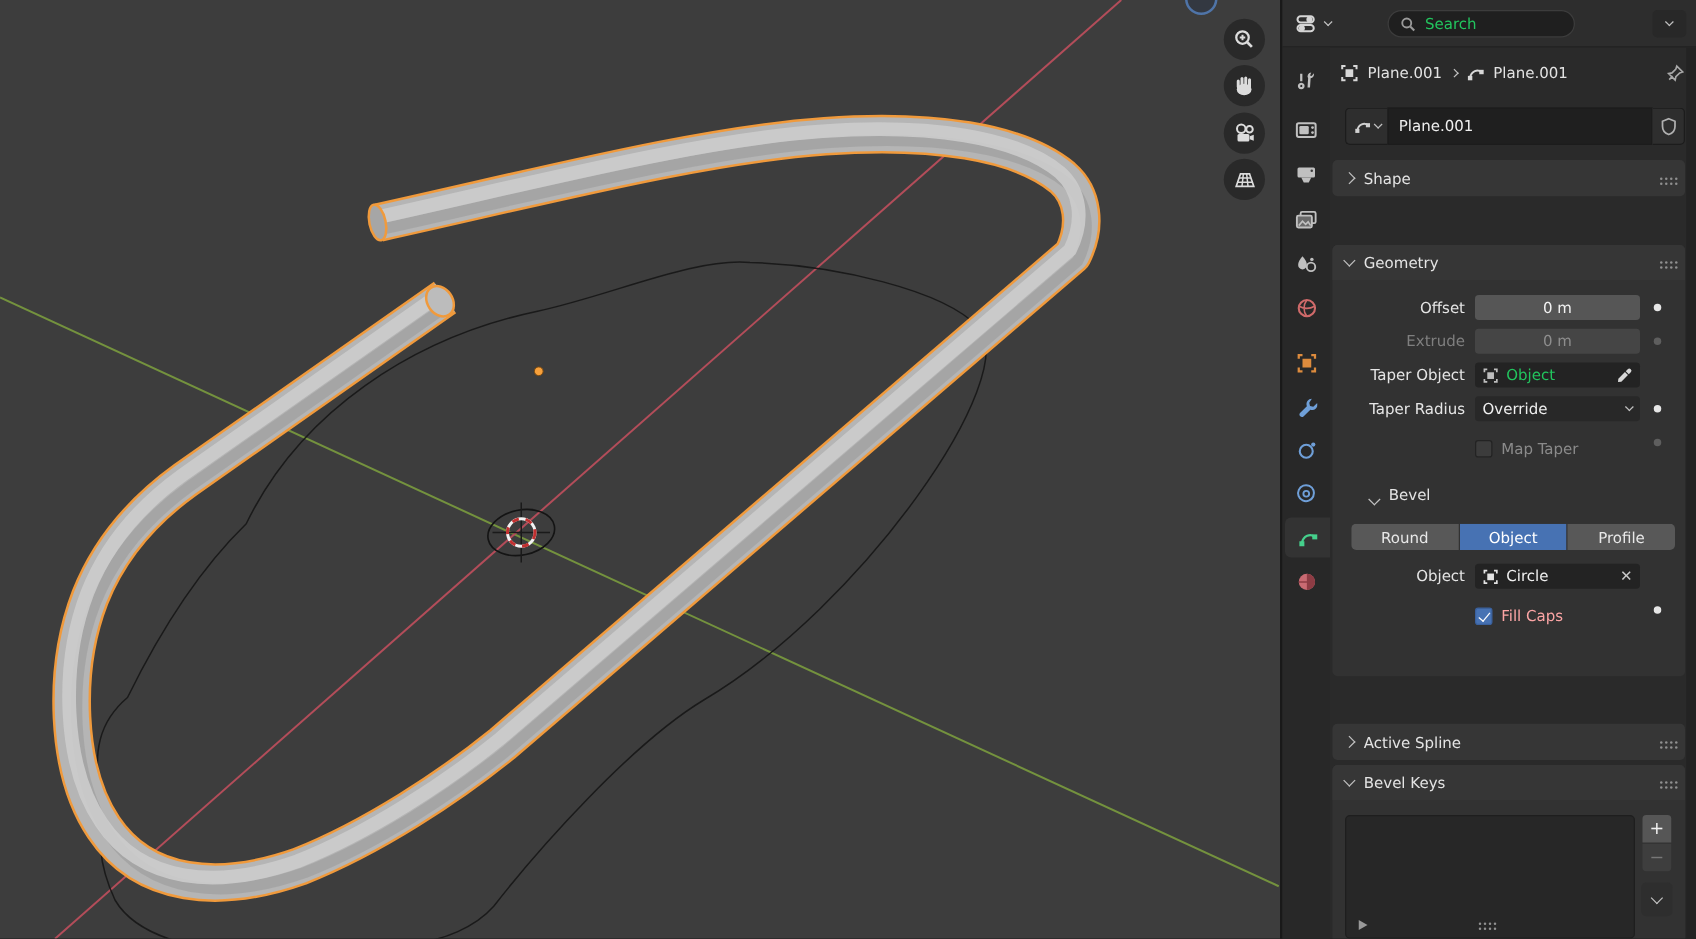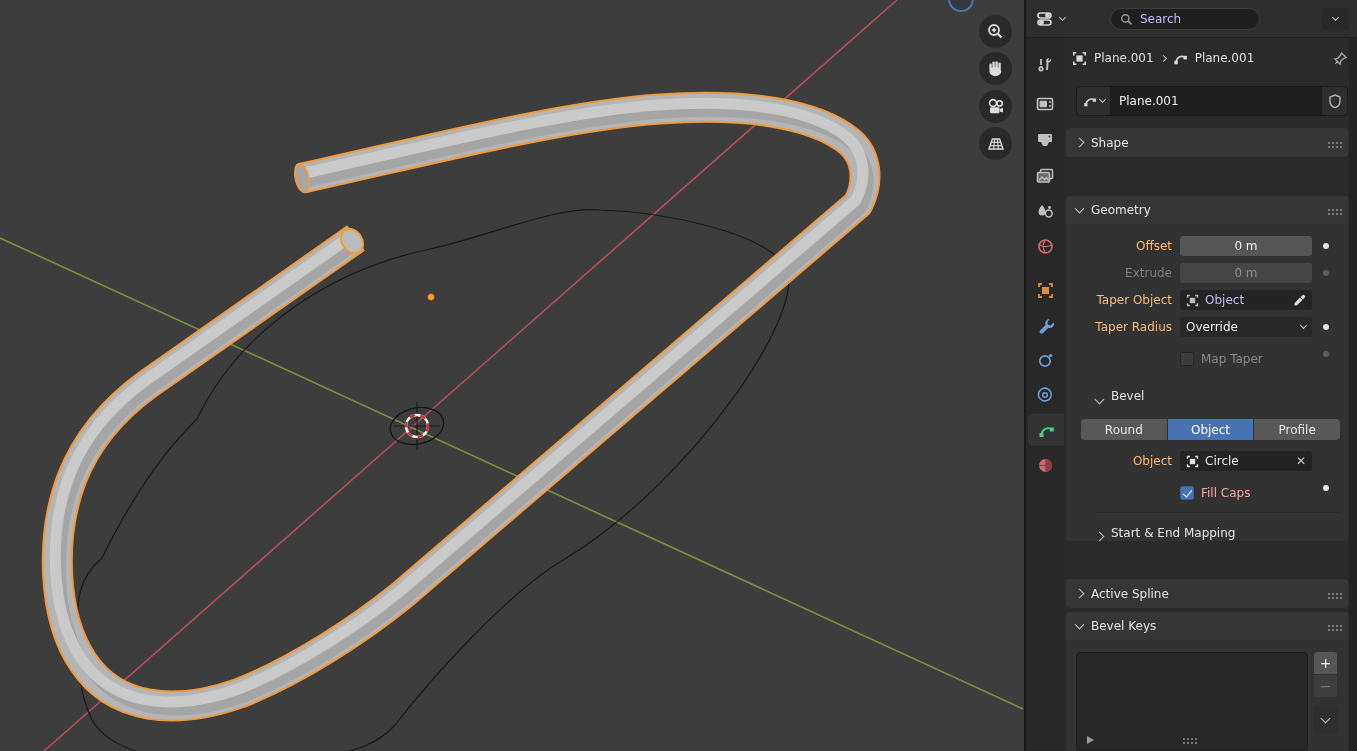--- a/index.html
+++ b/index.html
@@ -26,37 +26,37 @@
   .panel-block { position:absolute; left:1066px; width:282px; background:#323232; border-radius:4px; }
   .panel-head { height:28px; display:flex; align-items:center; gap:8px; padding:0 10px; background:#363636; border-radius:4px 4px 0 0; }
   .ph-label { color:#e4e4e4; flex:1; }
   .chev { width:7px; height:7px; border-right:1.6px solid #c2c2c2; border-bottom:1.6px solid #c2c2c2; flex:none; }
   .chev.right { transform:rotate(-45deg); }
   .chev.down  { transform:rotate(45deg); margin-top:-3px; }
   .chev.small { width:5px; height:5px; }
   .grip { width:2px; height:2px; background:#909090; border-radius:50%; flex:none; margin-right:8px;
     box-shadow:4px 0 #909090,8px 0 #909090,12px 0 #909090, 0 4px #909090,4px 4px #909090,8px 4px #909090,12px 4px #909090; }
   .row { position:absolute; height:22px; display:flex; align-items:flex-end; }
-  .lbl { position:absolute; width:106px; text-align:right; color:#fdba74; line-height:21px; }
+  .lbl { position:absolute; width:106px; text-align:right; color:#e5e5e5; line-height:21px; }
   .lbl.dis { color:#7f7f7f; }
   .field { position:absolute; left:1180px; width:132px; height:20px; border-radius:3px; display:flex; align-items:center; justify-content:center; color:#f1f1f1; }
   .val { background:#565656; }
   .val.dis { background:#454545; color:#8d8d8d; }
   .dark { background:#232323; justify-content:flex-start; padding:0 6px; gap:6px; }
   .dot { position:absolute; left:1323px; width:6px; height:6px; border-radius:50%; background:#e6e6e6; }
   .dot.dim { background:#5e5e5e; }
   .cb { width:14px; height:14px; border-radius:2.5px; background:#545454; border:1px solid #232323; position:relative; flex:none; }
   .cb.checked { background:#4772b3; border-color:#3a619e; }
   .cb.checked::after { content:""; position:absolute; left:4px; top:1px; width:4px; height:8px;
     border-right:1.8px solid #fff; border-bottom:1.8px solid #fff; transform:rotate(40deg); }
   .cb.dim { background:#3c3c3c; }
   .seg { flex:1; height:21px; display:flex; align-items:center; justify-content:center; background:#585858; color:#e8e8e8; }
   .seg.active { background:#4772b3; color:#ffffff; }
   .xmark { margin-left:auto; color:#c9c9c9; font-size:12px; }
-  .placeholder { color:#c4b5fd; }
+  .placeholder { color:#22c55e; }
   svg { display:block; }
 </style>
 </head>
 <body>
 
 <div id="app">
 
   <div id="viewport">
     <svg width="1024" height="751" viewBox="0 0 1024 751">
 
@@ -346,24 +346,20 @@
     <span style="color:#efefef">Circle</span>
     <span class="xmark">✕</span>
   </div>
 
   <div class="row" style="left:1180px;top:478px;gap:7px;">
     <span class="cb checked"></span>
     <span style="color:#fca5a5">Fill Caps</span>
   </div>
   <div class="dot" style="top:485px;"></div>
 
-  <div class="row" style="left:1096px;top:512px;gap:8px;width:244px;border-top:1px solid #2a2a2a;height:28px;">
-    <span class="chev right"></span>
-    <span style="color:#e4e4e4">Start &amp; End Mapping</span>
-  </div>
 
   <div class="panel-strip" style="top:579px">
     <span class="chev right"></span>
     <span class="ph-label">Active Spline</span>
     <span class="grip"></span>
   </div>
 
   <div class="panel-block" style="top:612px;height:139px;border-radius:4px 4px 0 0;">
     <div class="panel-head">
       <span class="chev down"></span>

